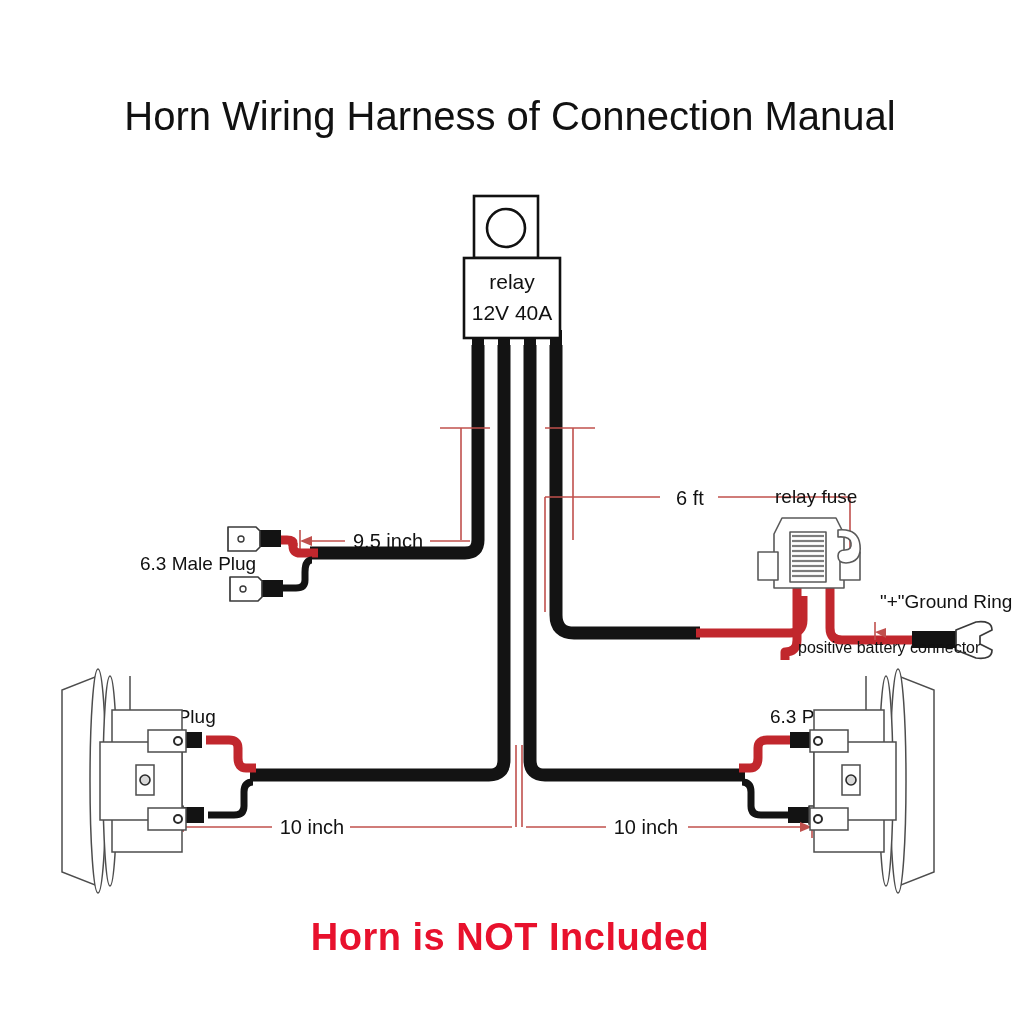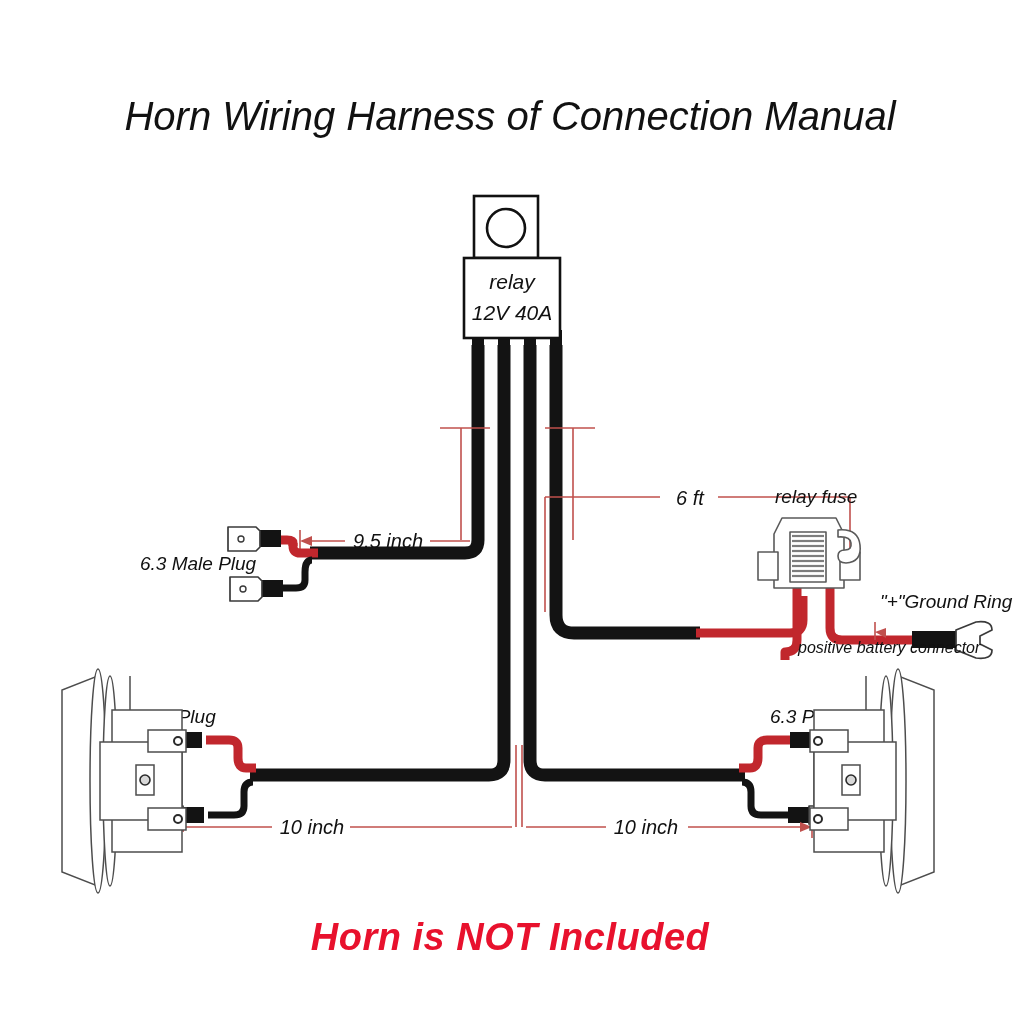--- a/index.html
+++ b/index.html
@@ -10,21 +10,20 @@
   }
   body {
     font-family: "Liberation Sans", sans-serif;
   }
   #page {
     position: relative;
     width: 1020px;
     height: 1020px;
     background: #ffffff;
     overflow: hidden;
-    font-style: italic;
   }
   #diagram {
     position: absolute;
     inset: 0;
     width: 1020px;
     height: 1020px;
     display: block;
   }
   .ttl {
     font-family: "Liberation Sans Narrow", "Liberation Sans", sans-serif;

